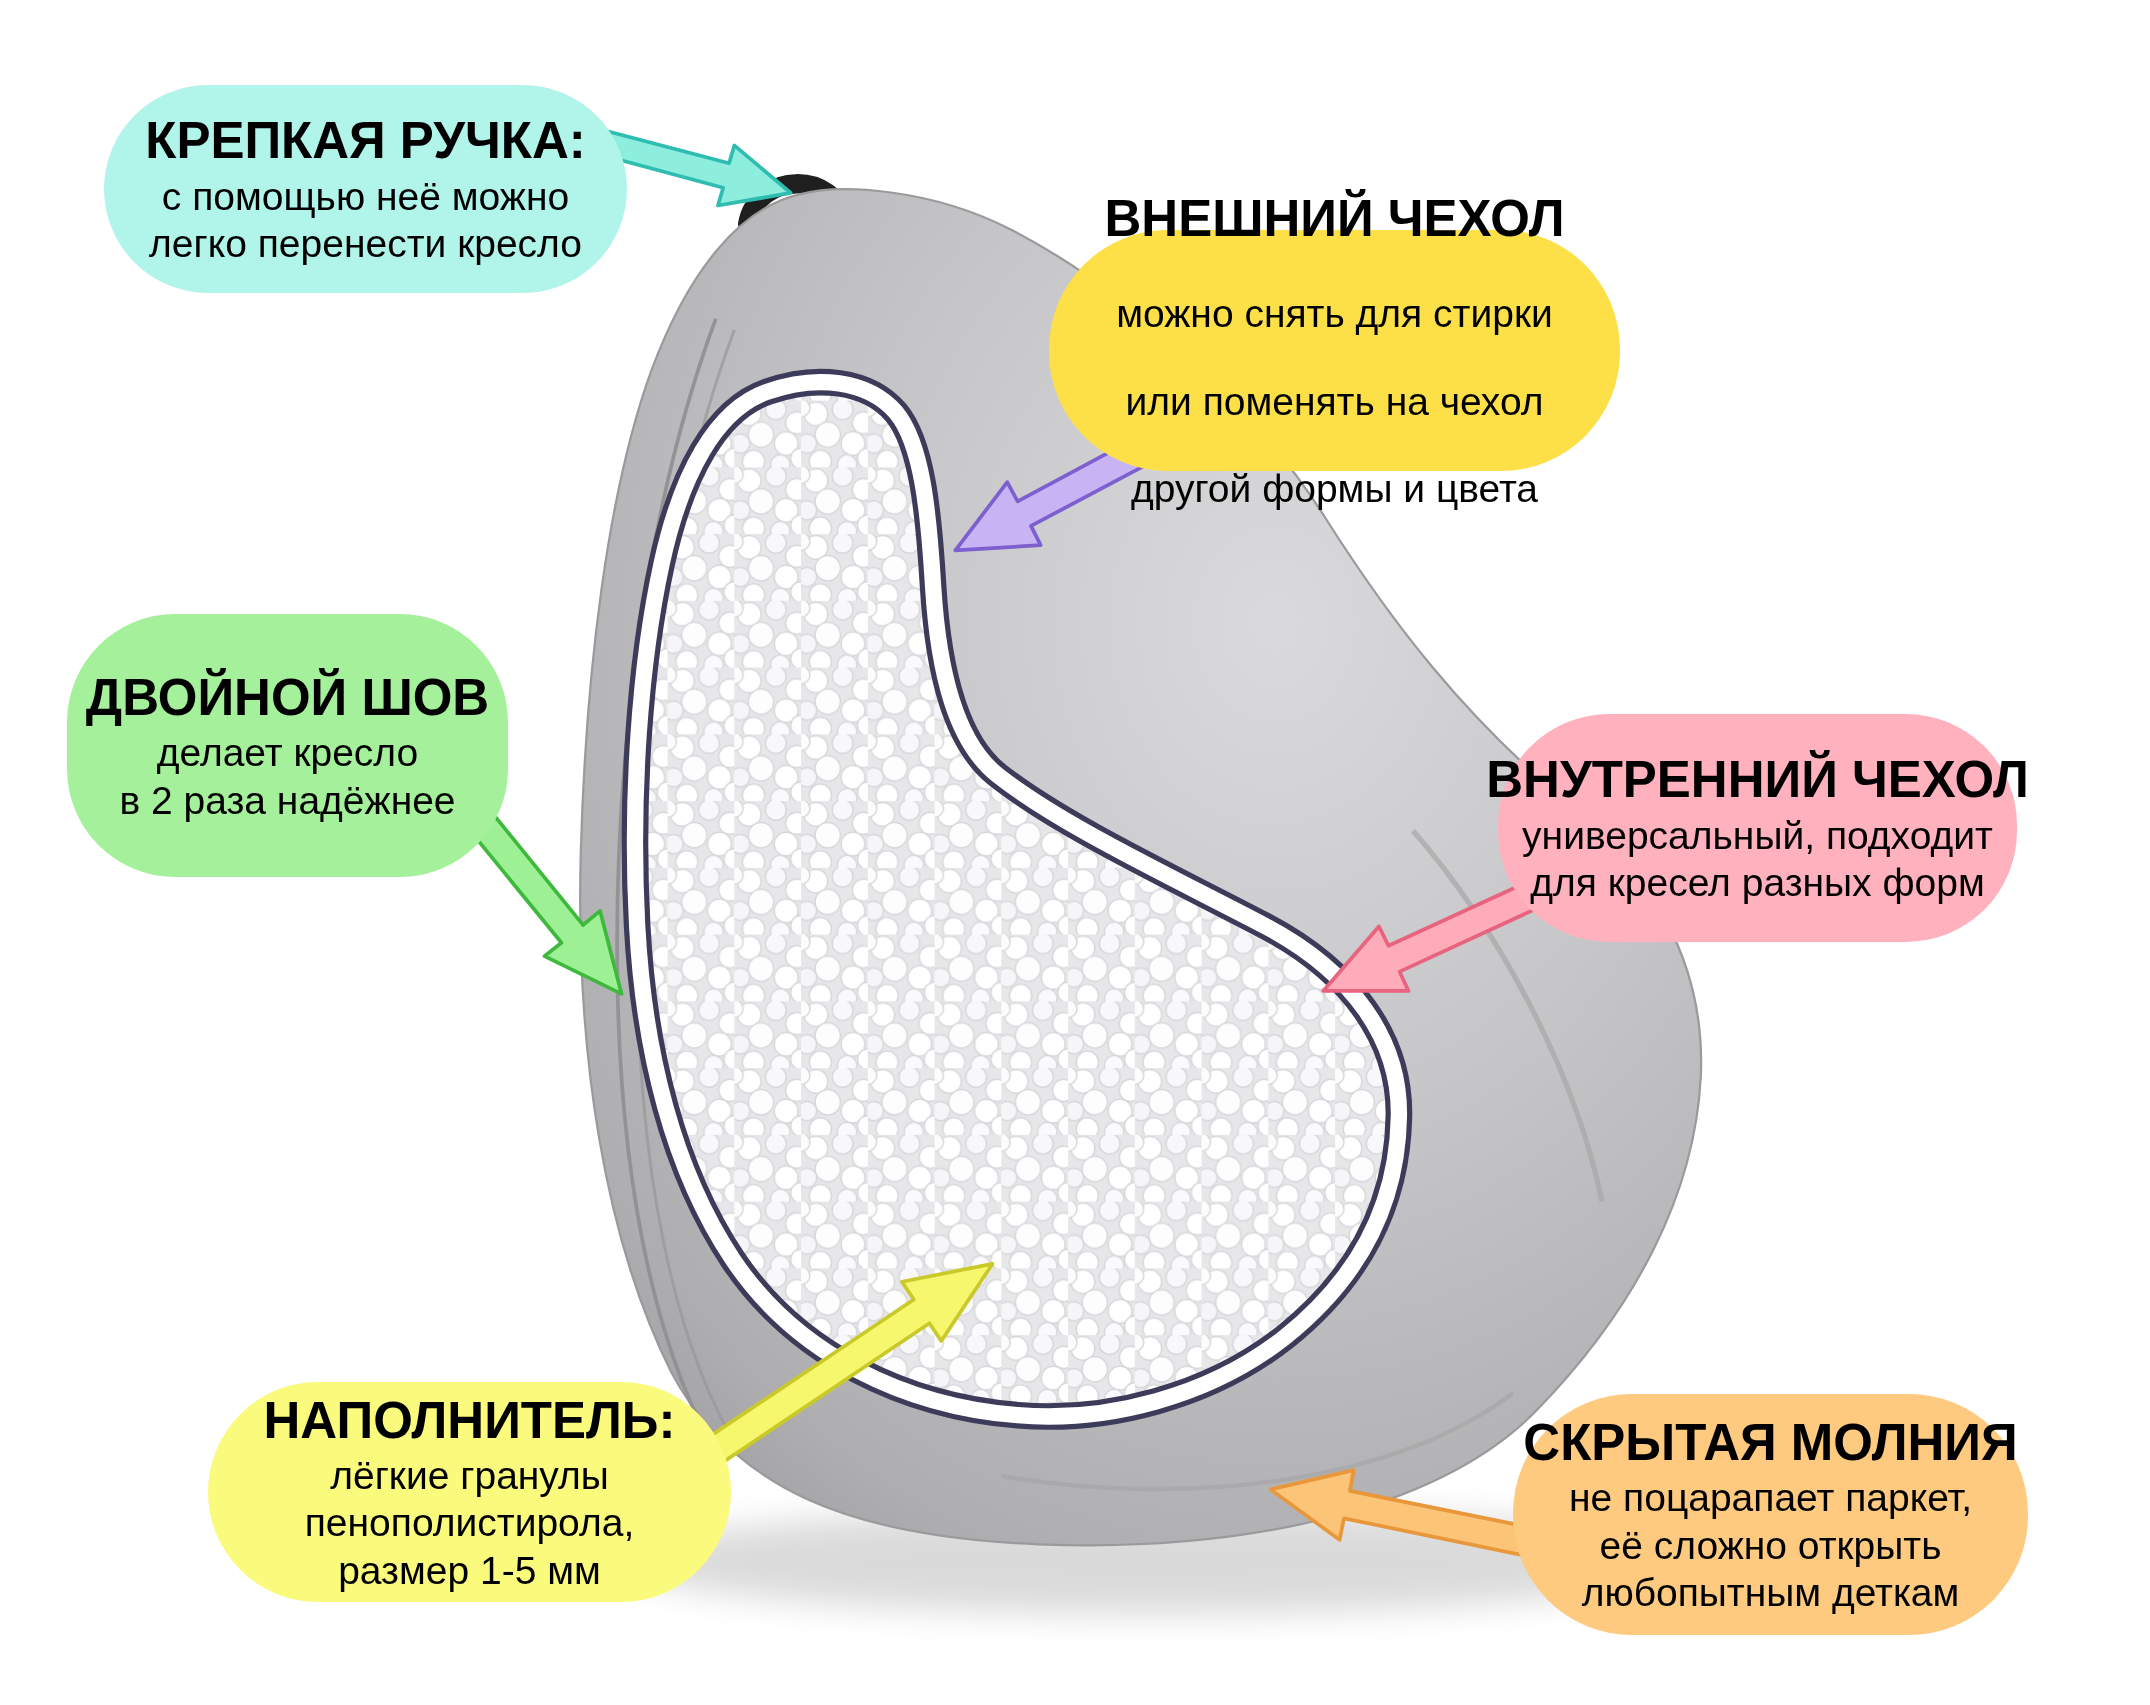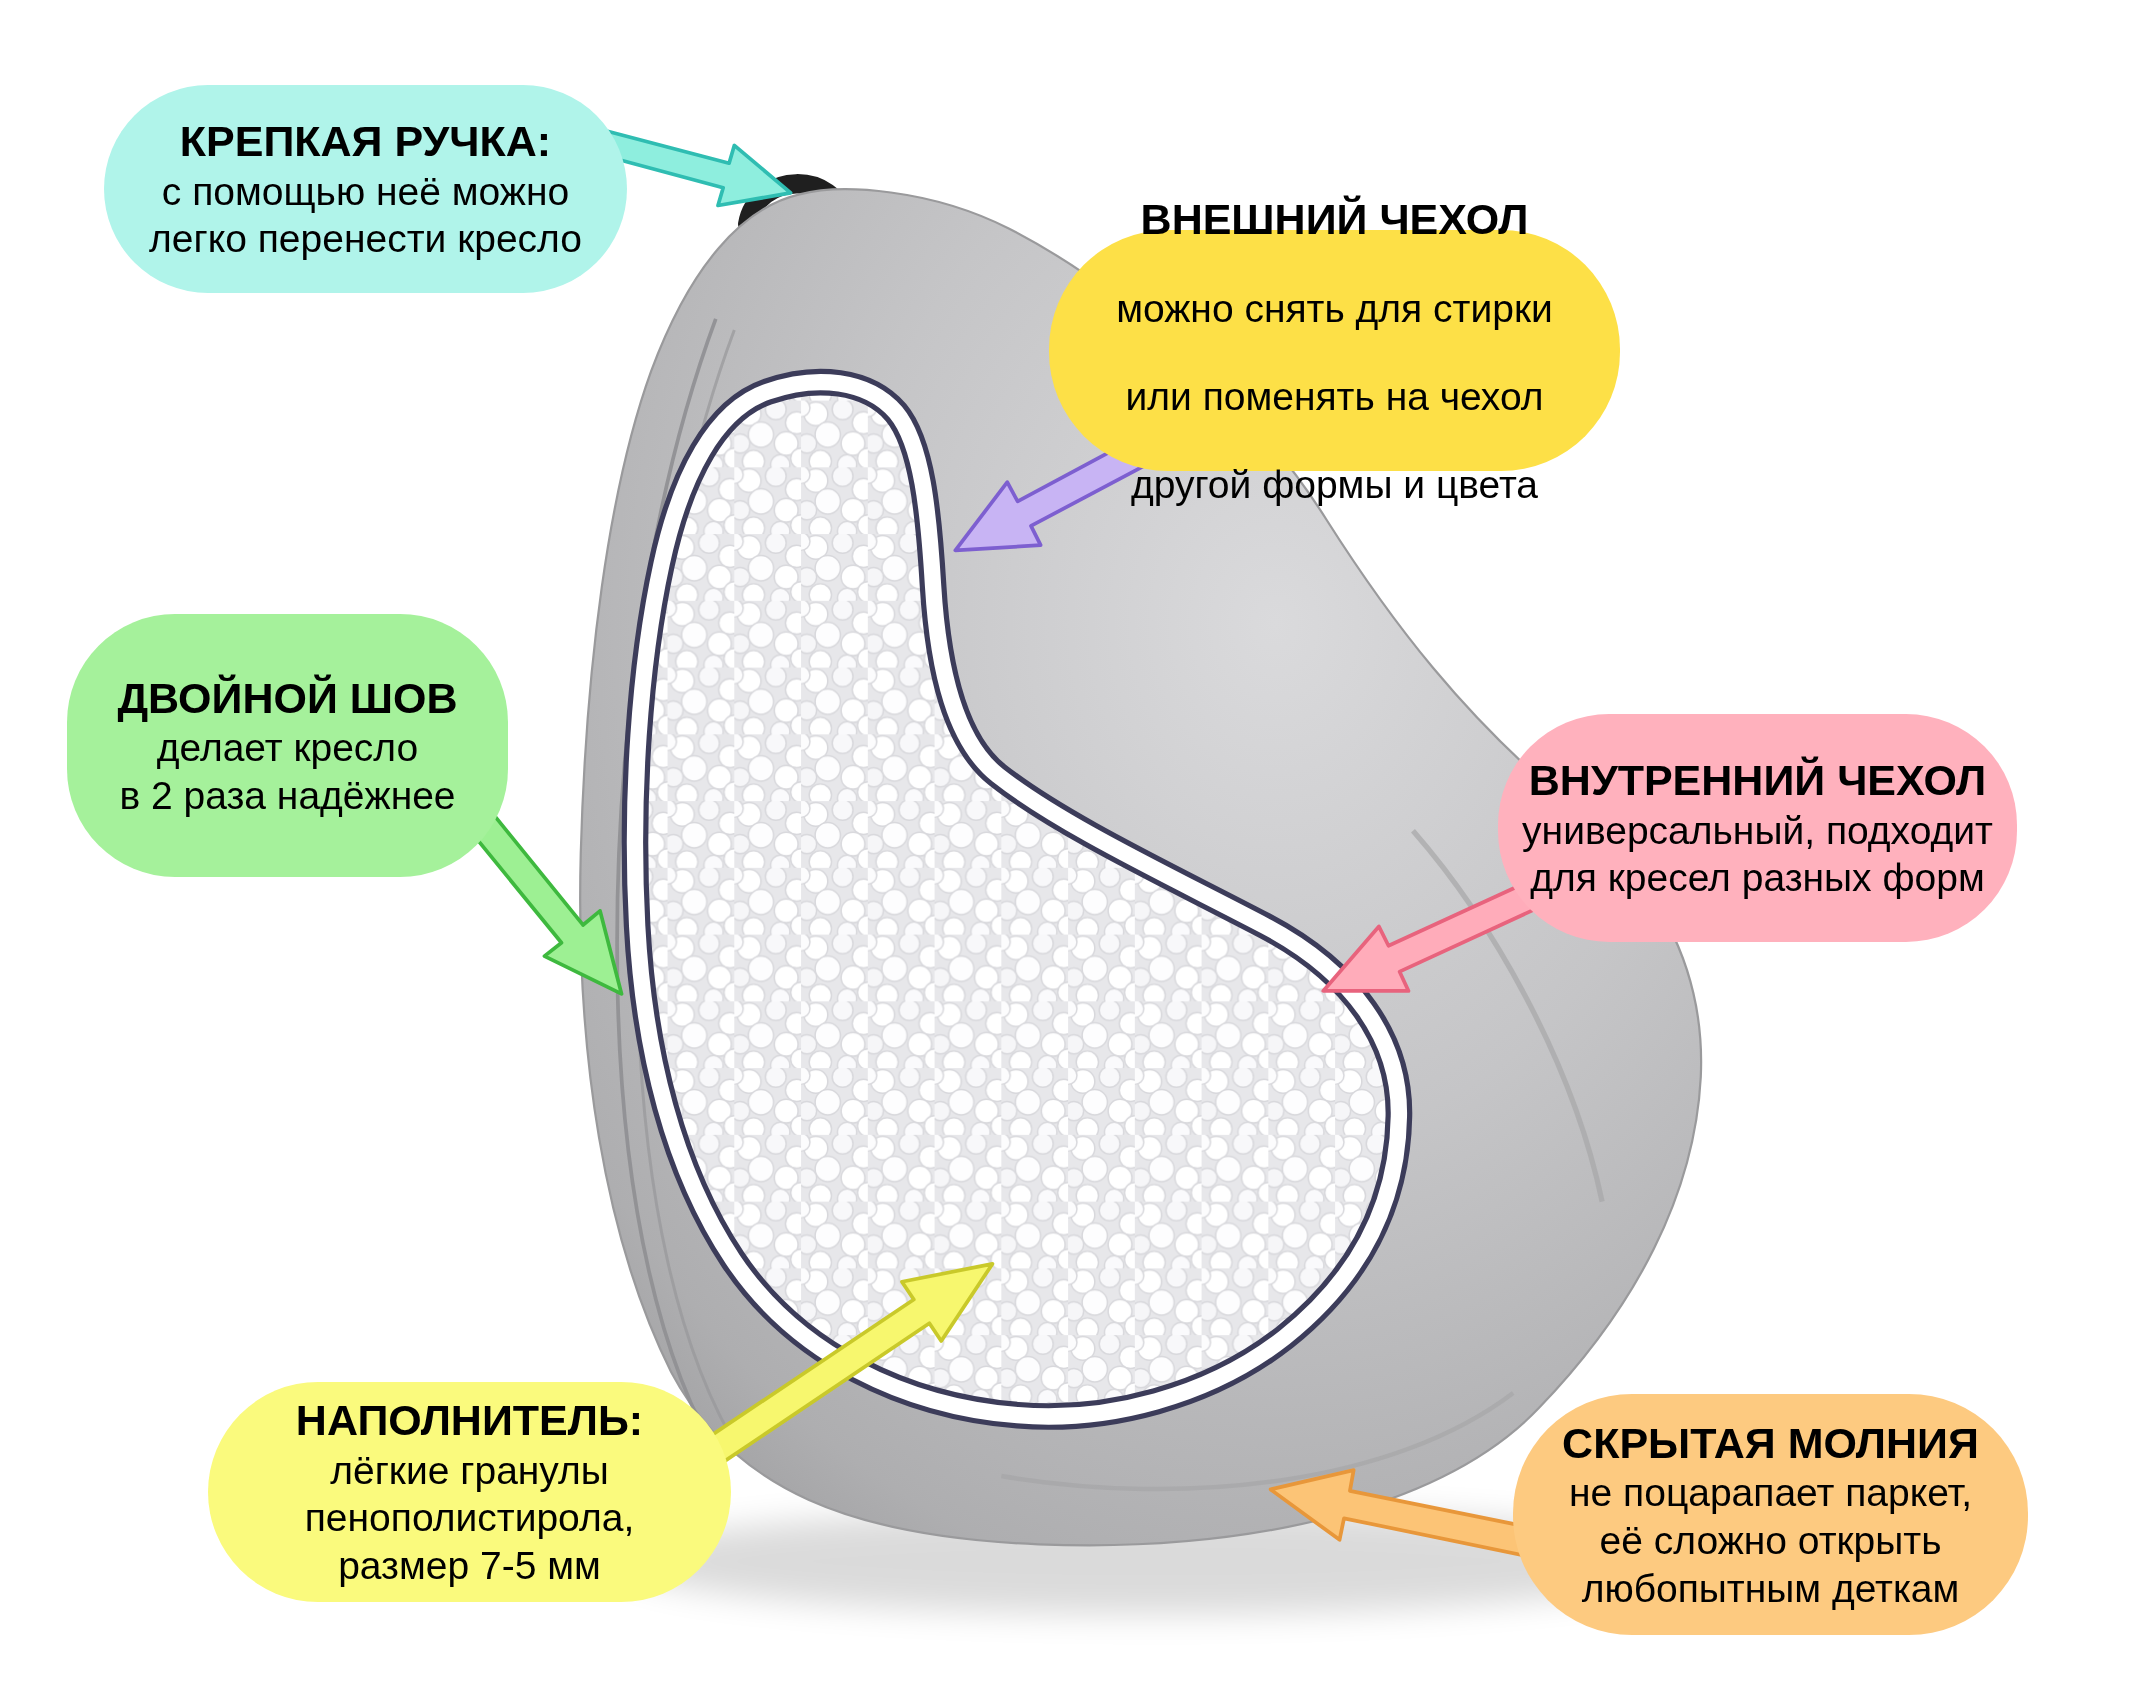--- a/index.html
+++ b/index.html
@@ -1,21 +1,21 @@
 <!DOCTYPE html>
 <html style="font-size:12px"><head>
 <meta charset="utf-8">
 <style>
   html,body{margin:0;padding:0;background:#fff;}
   #canvas{position:relative;width:2151px;height:1706px;background:#fff;overflow:hidden;
           font-family:"Liberation Sans",sans-serif;color:#000;}
   #scene{position:absolute;left:0;top:0;width:2151px;height:1706px;}
   .bubble{position:absolute;display:flex;flex-direction:column;justify-content:center;align-items:center;
           text-align:center;padding:7.4px 10.4px;box-sizing:border-box;}
-  .b-title{font-weight:bold;font-size:43px;line-height:1.22;white-space:nowrap;}
+  .b-title{font-weight:bold;font-size:51px;line-height:1.22;white-space:nowrap;}
   .b-line{font-size:39px;line-height:1.22;white-space:nowrap;}
   #b-handle{left:104px;top:85px;width:523px;height:208px;border-radius:111px;}
   #b-outer {left:1049px;top:230px;width:571px;height:241px;border-radius:119px;}
   #b-seam  {left:67px;top:614px;width:441px;height:263px;border-radius:108px;justify-content:center;}
   #b-inner {left:1498px;top:667px;width:519px;height:228px;border-radius:111px;margin-top:47px;}
   #b-filler{left:208px;top:1382px;width:523px;height:220px;border-radius:122px;}
   #b-zipper{left:1513px;top:1394px;width:515px;height:241px;border-radius:119px;}
 </style>
 </head>
 <body>
@@ -128,21 +128,21 @@
   <div class="bubble" id="b-inner" style="background: rgb(255, 177, 189);">
     <div class="b-title">ВНУТРЕННИЙ ЧЕХОЛ</div>
     <div class="b-line">универсальный, подходит</div>
     <div class="b-line">для кресел разных форм</div>
   </div>
 
   <div class="bubble" id="b-filler" style="background: rgb(250, 250, 125);">
     <div class="b-title">НАПОЛНИТЕЛЬ:</div>
     <div class="b-line">лёгкие гранулы</div>
     <div class="b-line">пенополистирола,</div>
-    <div class="b-line">размер 7-5 мм</div>
+    <div class="b-line">размер 1-5 мм</div>
   </div>
 
   <div class="bubble" id="b-zipper" style="background: rgb(253, 202, 128);">
     <div class="b-title">СКРЫТАЯ МОЛНИЯ</div>
     <div class="b-line">не поцарапает паркет,</div>
     <div class="b-line">её сложно открыть</div>
     <div class="b-line">любопытным деткам</div>
   </div>
 
 </div>

